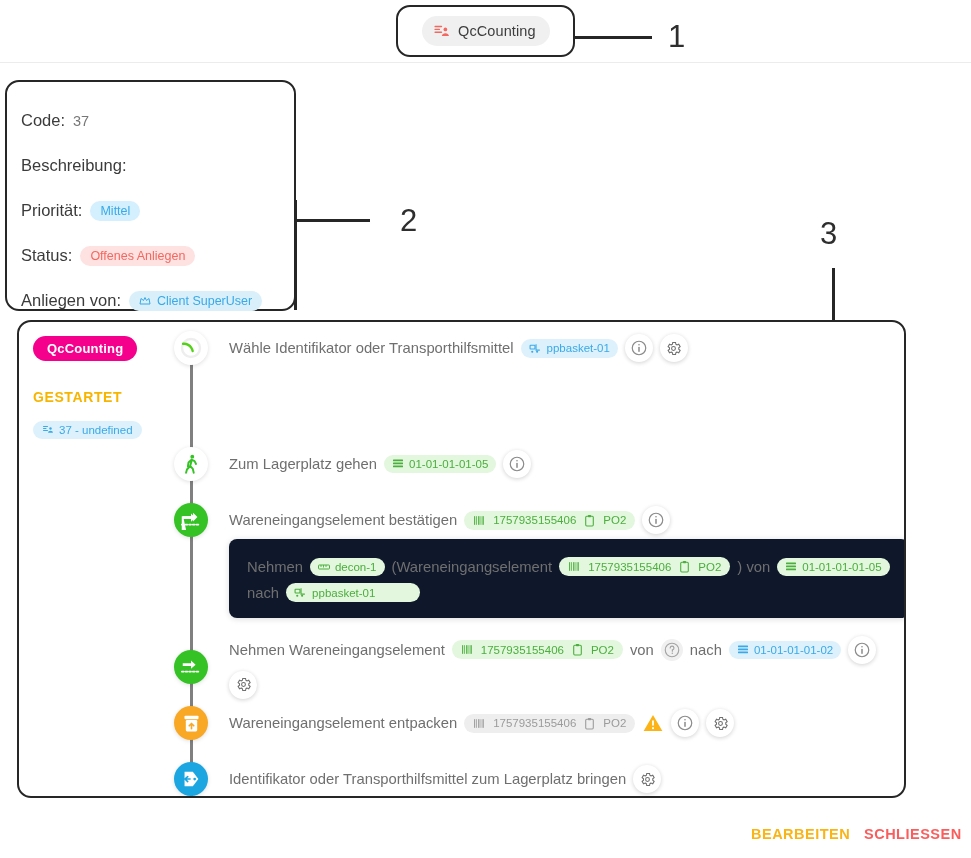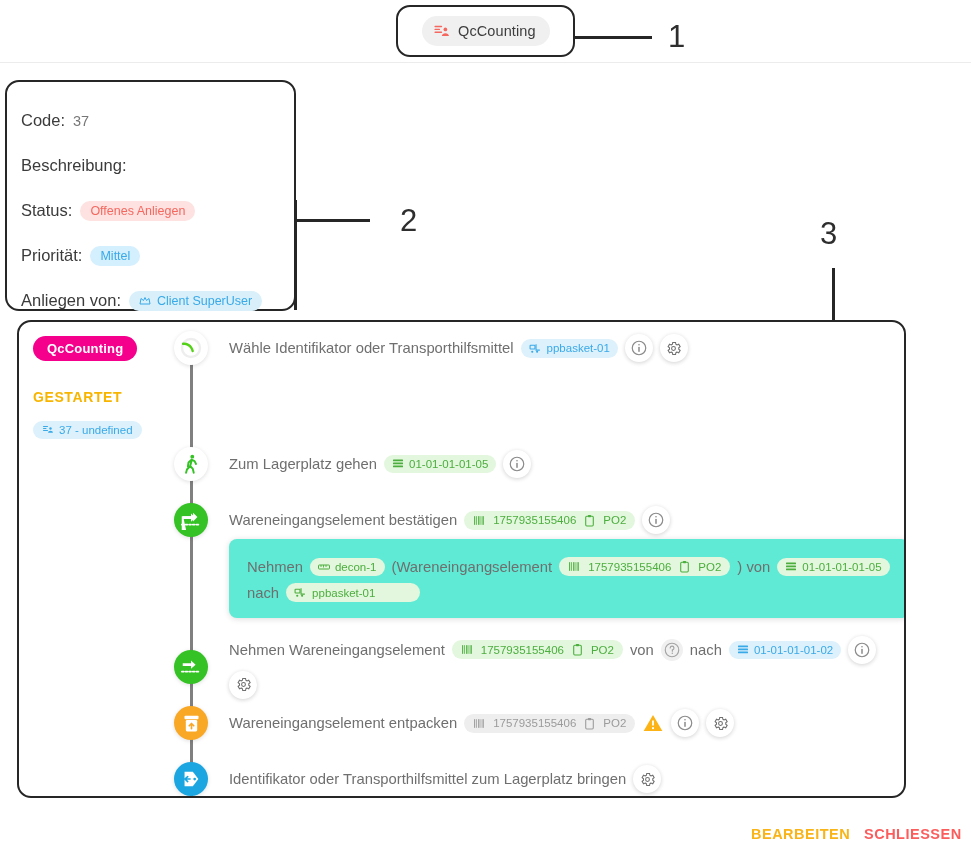--- a/index.html
+++ b/index.html
@@ -239,21 +239,21 @@
     display: flex; align-items: center; justify-content: center;
     flex: 0 0 auto;
   }
 
   
   #instruction-card {
     position: absolute;
     left: 70px; top: 217px;
     width: 680px;
     min-height: 79px;
-    background: #5eead4;
+    background: #0f172a;
     border-radius: 8px;
     box-shadow: 0 1px 6px rgba(0,0,0,.14);
     box-sizing: border-box;
     padding: 14px 18px 12px 18px;
     display: flex;
     align-items: center;
     flex-wrap: wrap;
     gap: 7px 7px;
     align-content: center;
   }
@@ -307,26 +307,26 @@
 <div id="details-card">
   <div class="detail-row">
     <span class="detail-key">Code:</span>
     <span class="detail-val-plain">37</span>
   </div>
   <div class="detail-row">
     <span class="detail-key">Beschreibung:</span>
     <span class="detail-val-plain"></span>
   </div>
   <div class="detail-row">
+    <span class="detail-key">Priorität:</span>
+    <span class="pill pill-prio">Mittel</span>
+  </div>
+  <div class="detail-row">
     <span class="detail-key">Status:</span>
     <span class="pill pill-status">Offenes Anliegen</span>
-  </div>
-  <div class="detail-row">
-    <span class="detail-key">Priorität:</span>
-    <span class="pill pill-prio">Mittel</span>
   </div>
   <div class="detail-row">
     <span class="detail-key">Anliegen von:</span>
     <span class="pill pill-user">
       <span>
         <svg width="12" height="12" viewBox="0 0 24 24">
           <path d="M2 18h20l-2-11-5 4-3-6-3 6-5-4z" fill="none" stroke="#39a9e8" stroke-width="2"></path>
         </svg>
       </span>
       <span>Client SuperUser</span>

